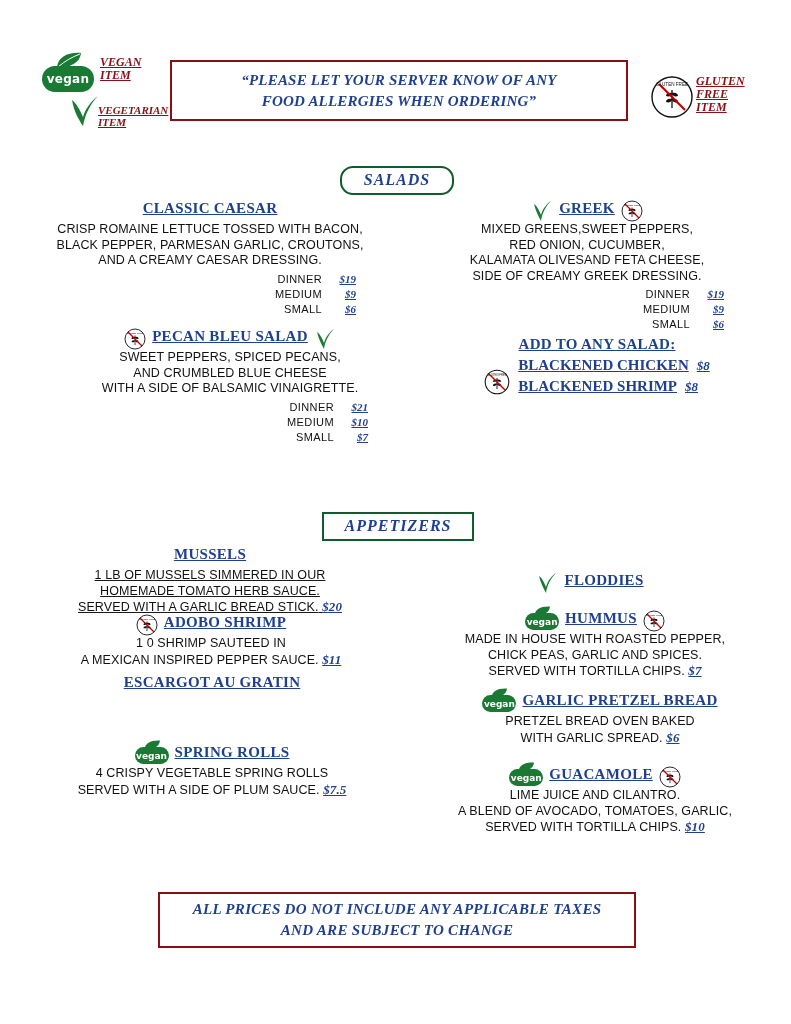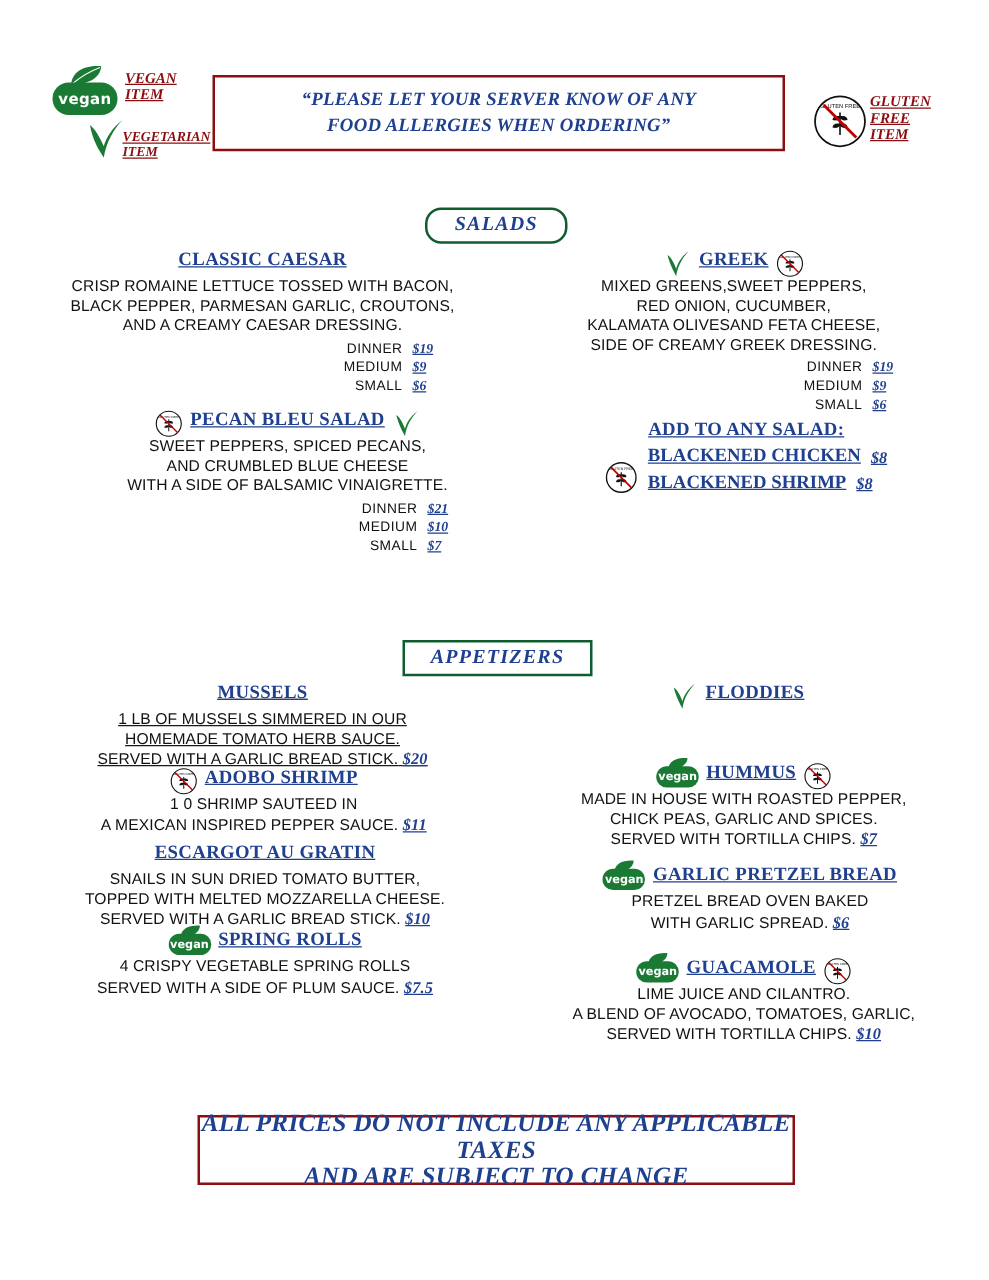--- a/index.html
+++ b/index.html
@@ -214,21 +214,21 @@
     gap: 8px;
   }
   .price-row .lbl { letter-spacing: .4px; }
   .price-row .val {
     font-family: "Liberation Serif", serif;
     font-weight: bold;
     font-style: italic;
     color: #1f3f8f;
     text-decoration: underline;
     min-width: 26px;
-    text-align: left;
+    text-align: right;
   }
 
   
   .addto {
     position: absolute;
     text-align: center;
   }
   .addto-title {
     font-family: "Liberation Serif", serif;
     font-weight: bold;
@@ -261,21 +261,21 @@
     border: 2px solid #8b0f12;
     display: flex;
     align-items: center;
     justify-content: center;
     text-align: center;
   }
   .footer-text {
     font-family: "Liberation Serif", serif;
     font-weight: bold;
     font-style: italic;
-    font-size: 20px;
+    font-size: 15px;
     color: #1f3f8f;
     line-height: 21px;
     letter-spacing: .3px;
   }
 
   
   .mini {
     width: 22px;
     height: 22px;
     flex: 0 0 auto;
@@ -512,21 +512,21 @@
     <div class="item-desc">
       <div>1 LB OF MUSSELS SIMMERED IN OUR</div>
       <div>HOMEMADE TOMATO HERB SAUCE.</div>
       <div>
         <span>SERVED WITH A GARLIC BREAD STICK.</span>
         <span class="price-inline">$20</span>
       </div>
     </div>
   </div>
 
-  <div class="item" style="left:410px; top:546px; width:360px;">
+  <div class="item" style="left:410px; top:572px; width:360px;">
     <div class="item-head">
       <span class="mini leaf">
         <svg viewBox="0 0 22 22">
             <path d="M3 4 C5 12, 8 17, 10 21 C11 13, 15 6, 20 1 C14 5, 11 11, 10 15 C8 10, 6 6, 3 4 Z" fill="#1a7a34"></path>
           </svg>
       </span>
       <span class="item-title">FLODDIES</span>
     </div>
   </div>
 
@@ -584,28 +584,20 @@
         <span>SERVED WITH TORTILLA CHIPS.</span>
         <span class="price-inline">$7</span>
       </div>
     </div>
   </div>
 
   <div class="item" style="left:40px; top:674px; width:344px;">
     <div class="item-head">
       <span class="item-title">ESCARGOT AU GRATIN</span>
     </div>
-    <div class="item-desc">
-      <div>SNAILS IN SUN DRIED TOMATO BUTTER,</div>
-      <div>TOPPED WITH MELTED MOZZARELLA CHEESE.</div>
-      <div>
-        <span>SERVED WITH A GARLIC BREAD STICK.</span>
-        <span class="price-inline">$10</span>
-      </div>
-    </div>
   </div>
 
   <div class="item" style="left:430px; top:692px; width:340px;">
     <div class="item-head">
       <span class="mini veganpill">
         <svg class="leaf2" viewBox="0 0 17 10">
           <path d="M0.5 9.5 C1 3, 7 0, 16 0.5 C15.5 7.5, 7 10, 0.5 9.5 Z" fill="#1a7a34"></path>
         </svg>
         <span class="pill2">vegan</span>
       </span>

